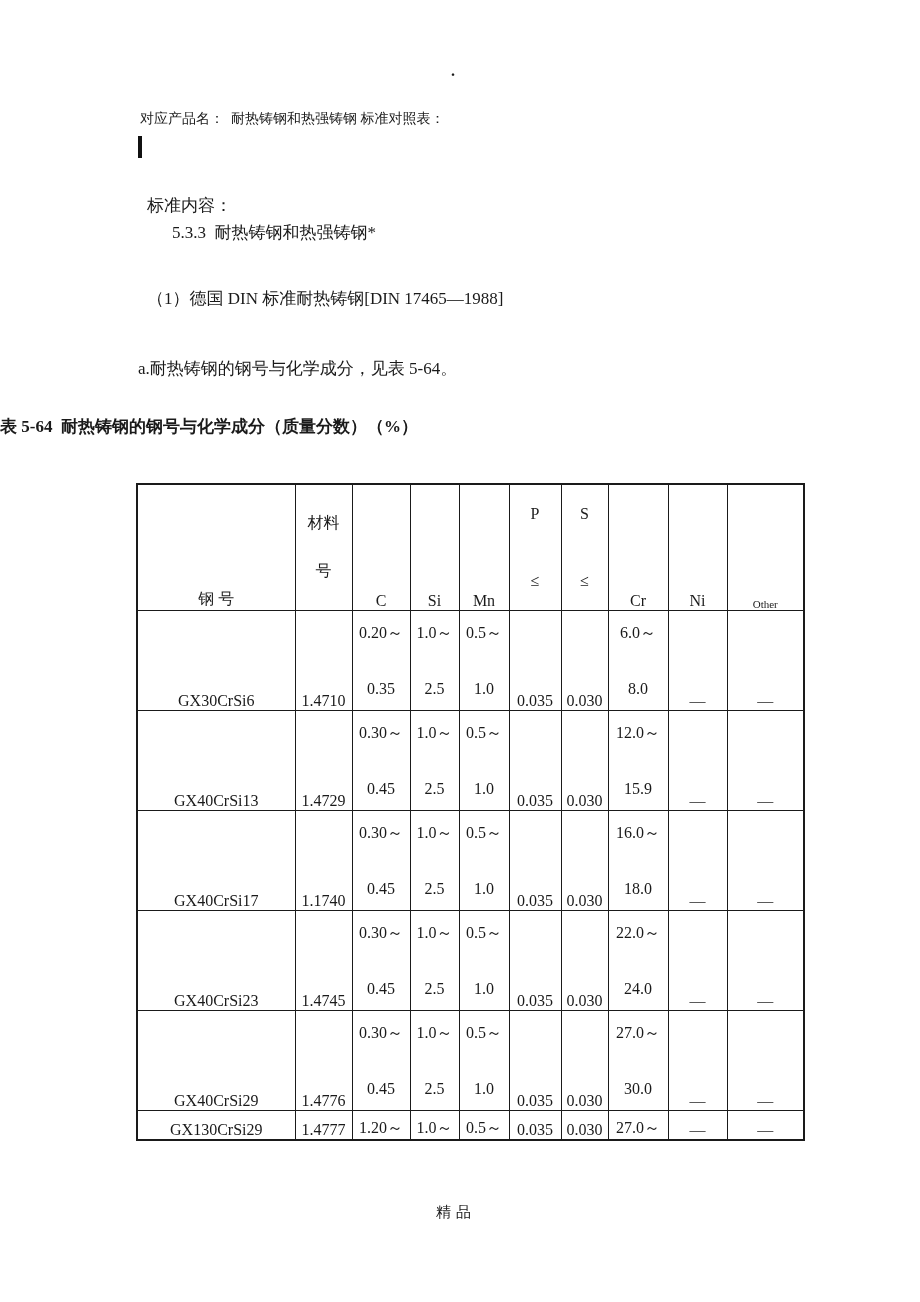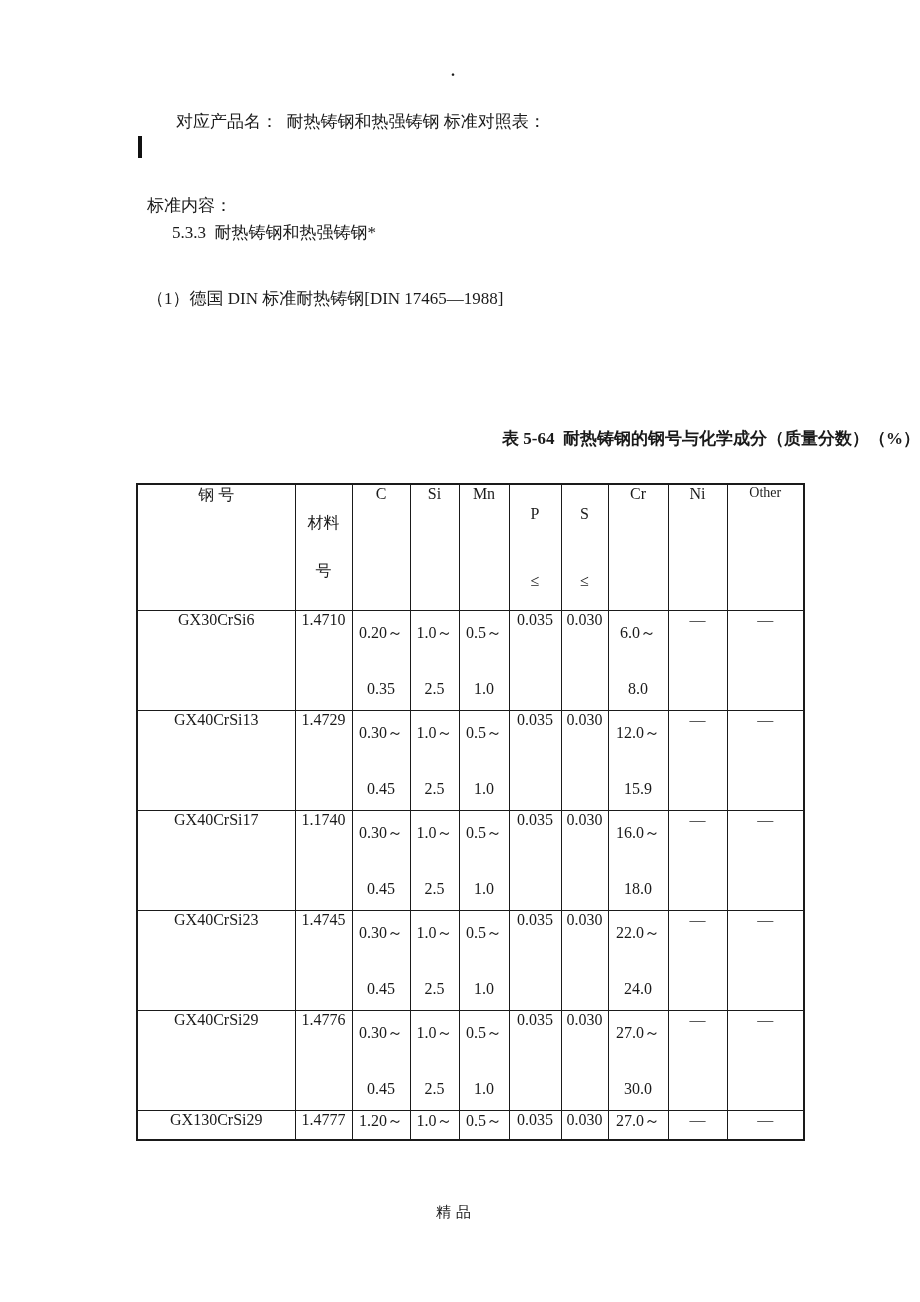--- a/index.html
+++ b/index.html
@@ -7,27 +7,27 @@
     position:relative;
     width:920px;height:1302px;
     background:#ffffff;
     font-family:"Liberation Serif","DejaVu Serif",serif;
     color:#1a1a1a;
     overflow:hidden;
     margin:0 auto;
   }
   .abs{position:absolute;white-space:pre-wrap;}
   .dot{left:451px;top:62px;font-size:16px;font-weight:bold;}
-  .line1{left:140px;top:110px;font-size:17px;margin-left:36px;}
+  .line1{left:140px;top:110px;font-size:14px;}
   .cursorbar{left:138px;top:136px;width:4px;height:22px;background:#111;}
   .line2{left:147px;top:146px;font-size:17px;margin-top:48px;}
   .heading{left:140px;top:221px;font-size:17px;margin-left:32px;}
   .sub1{left:147px;top:287px;font-size:17px;}
   .sub2{left:138px;top:357px;font-size:17px;}
-  .caption{left:0;top:427px;width:920px;text-align:right;font-size:17px;font-weight:bold;font-family:Liberation Serif, serif;}
+  .caption{left:0;top:415px;width:920px;text-align:left;font-size:17px;font-weight:bold;font-family:Liberation Serif, serif;}
   .footer{left:0;top:1203px;width:912px;text-align:center;font-size:15px;letter-spacing:5px;}
 
   table.comp{
     position:absolute;left:136px;top:483px;
     width:668px;
     border-collapse:collapse;
     table-layout:fixed;
     font-size:16px;
     border:2px solid #1a1a1a;
   }
@@ -35,37 +35,38 @@
     border:1px solid #1a1a1a;
     padding:0;
     font-weight:normal;
     text-align:center;
     box-sizing:border-box;
   }
   table.comp thead th{height:126px;}
   table.comp tbody tr.r td{height:100px;}
   table.comp tbody tr.last td{height:30px;}
   .hv,.cv{height:100%;box-sizing:border-box;display:flex;flex-direction:column;align-items:center;}
-  .one{justify-content:flex-start;}
+  .one{justify-content:flex-end;}
   .two{justify-content:space-between;padding:12px 0;}
   .hv.two{padding:20px 0;}
-  th .small{font-size:14px;}
+  th .small{font-size:11px;}
   .dash{color:#3c3c3c;}
 </style>
 </head>
 <body>
 
 <div class="doc">
 
   <div class="abs dot">.</div>
   <div class="abs line1">对应产品名：  耐热铸钢和热强铸钢 标准对照表：</div>
   <div class="abs cursorbar"></div>
   <div class="abs line2">标准内容：</div>
   <div class="abs heading">5.3.3  耐热铸钢和热强铸钢*</div>
   <div class="abs sub1">（1）德国 DIN 标准耐热铸钢[DIN 17465—1988]</div>
+  <div class="abs sub2">a.耐热铸钢的钢号与化学成分，见表 5-64。</div>
   <div class="abs caption">表 5-64  耐热铸钢的钢号与化学成分（质量分数）（%）</div>
 
   <table class="comp">
     <colgroup>
       <col style="width:158px">
         <col style="width:57px">
         <col style="width:58px">
         <col style="width:49px">
         <col style="width:50px">
       <col style="width:52px">

